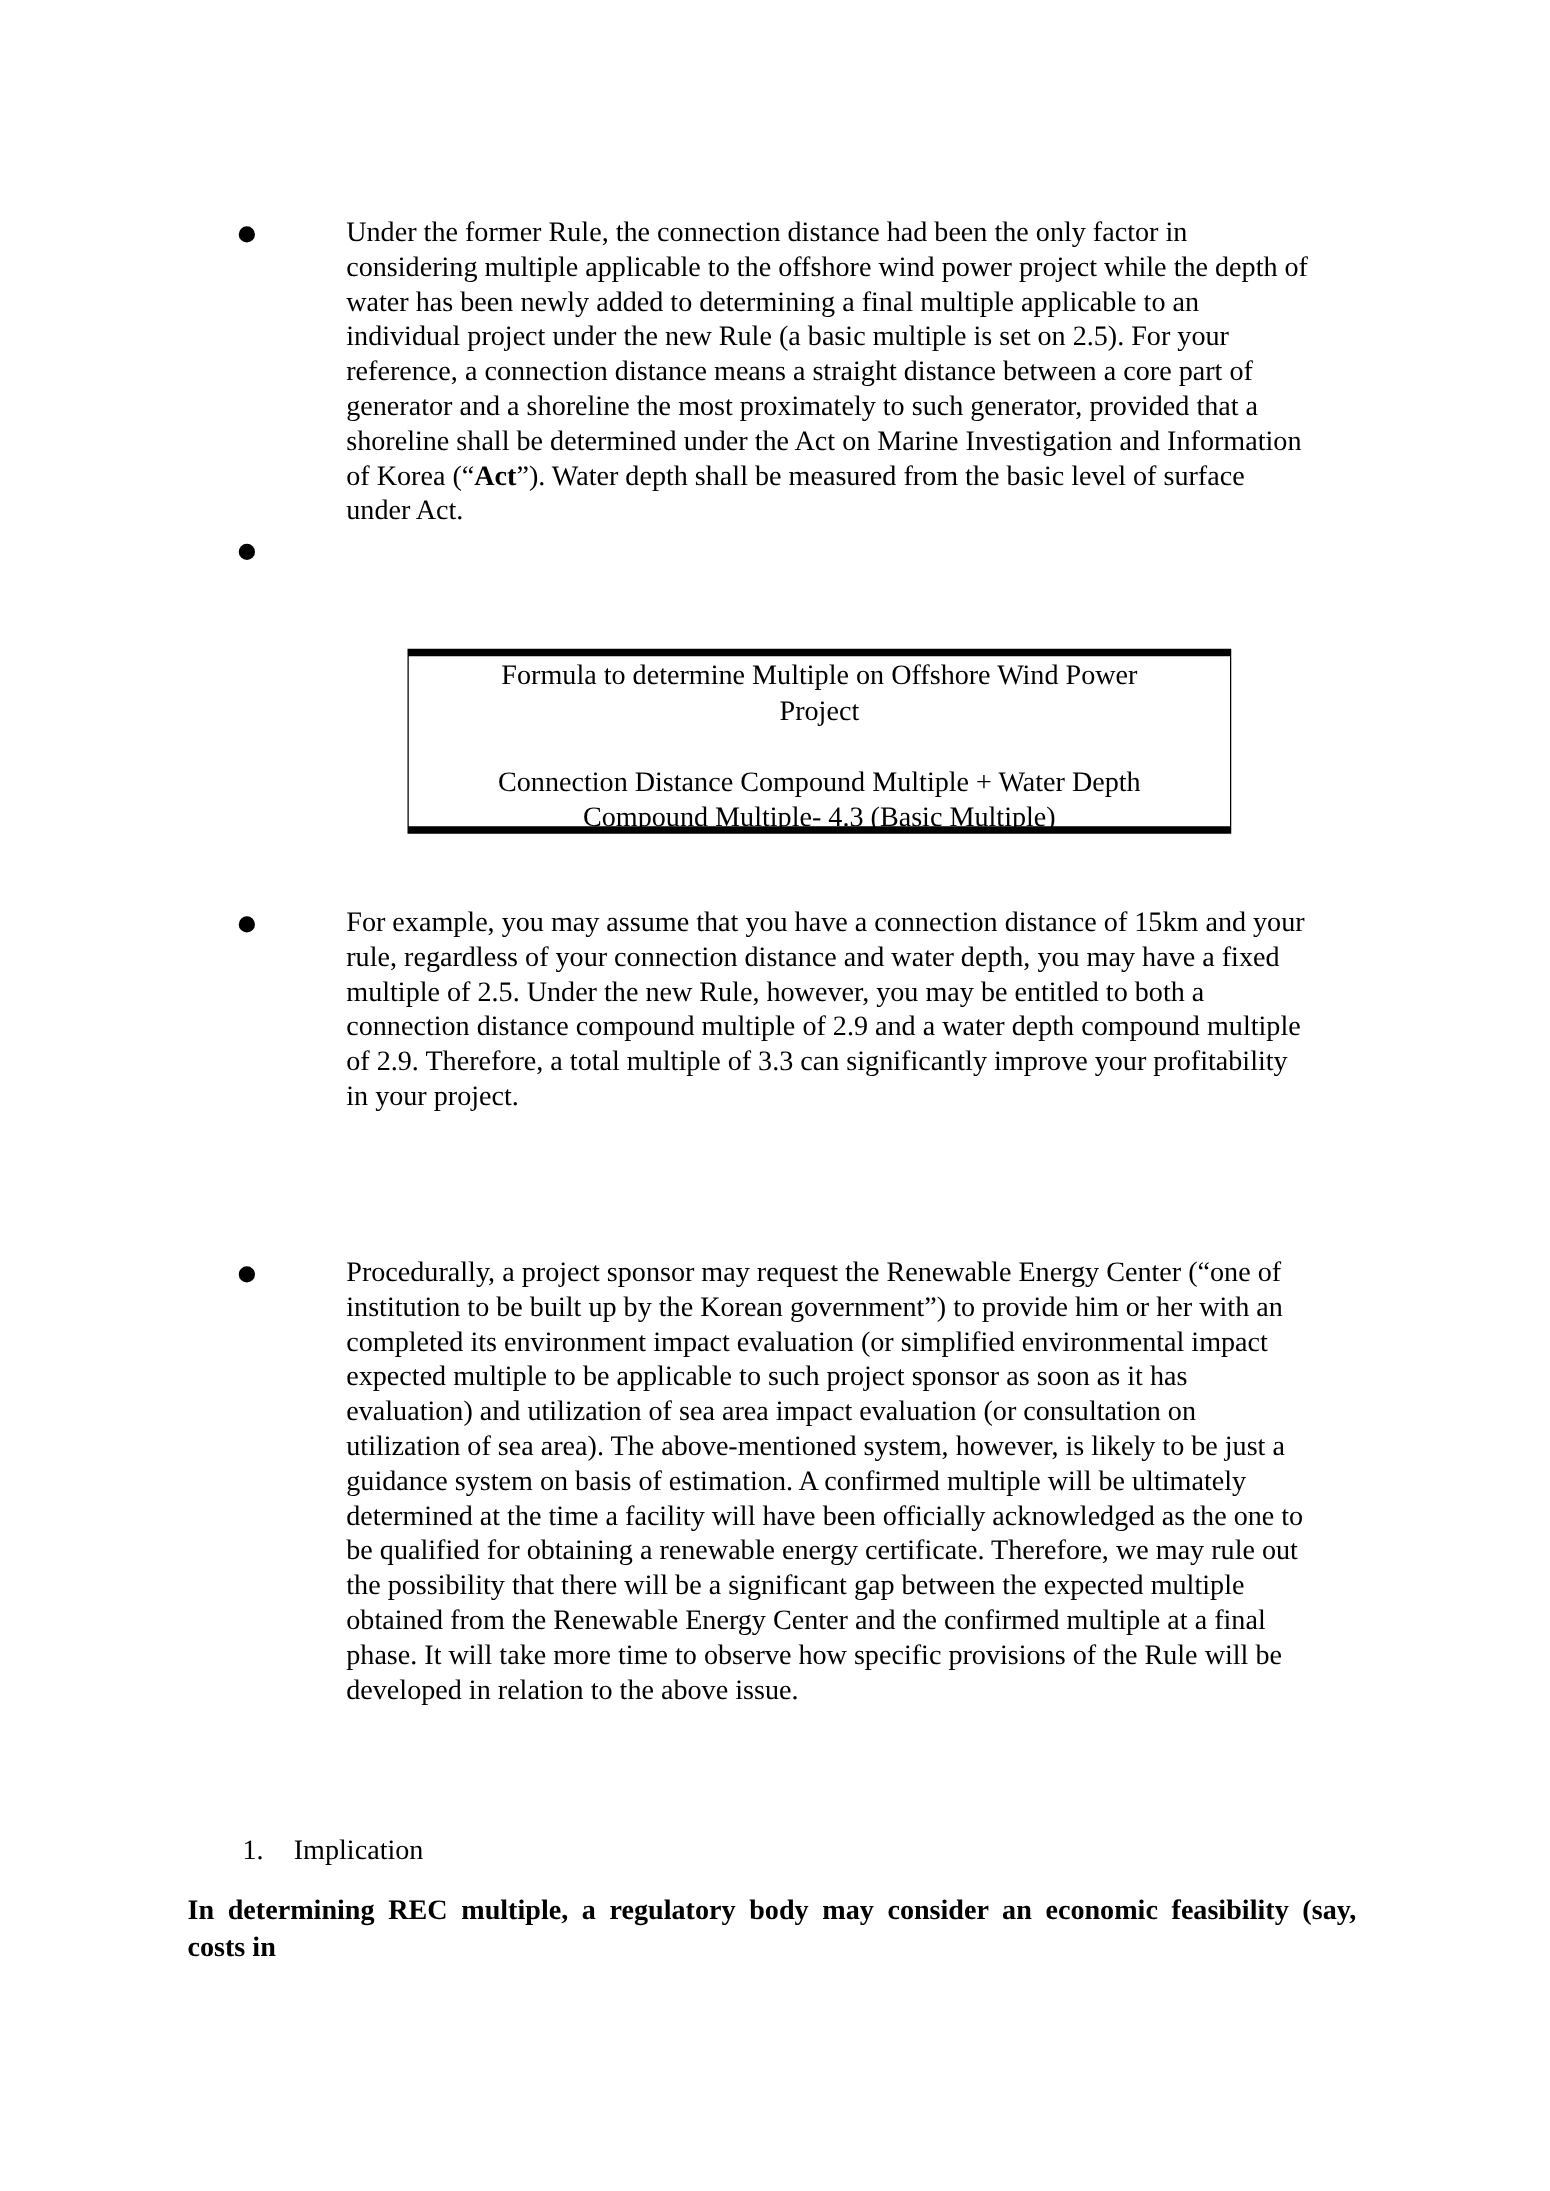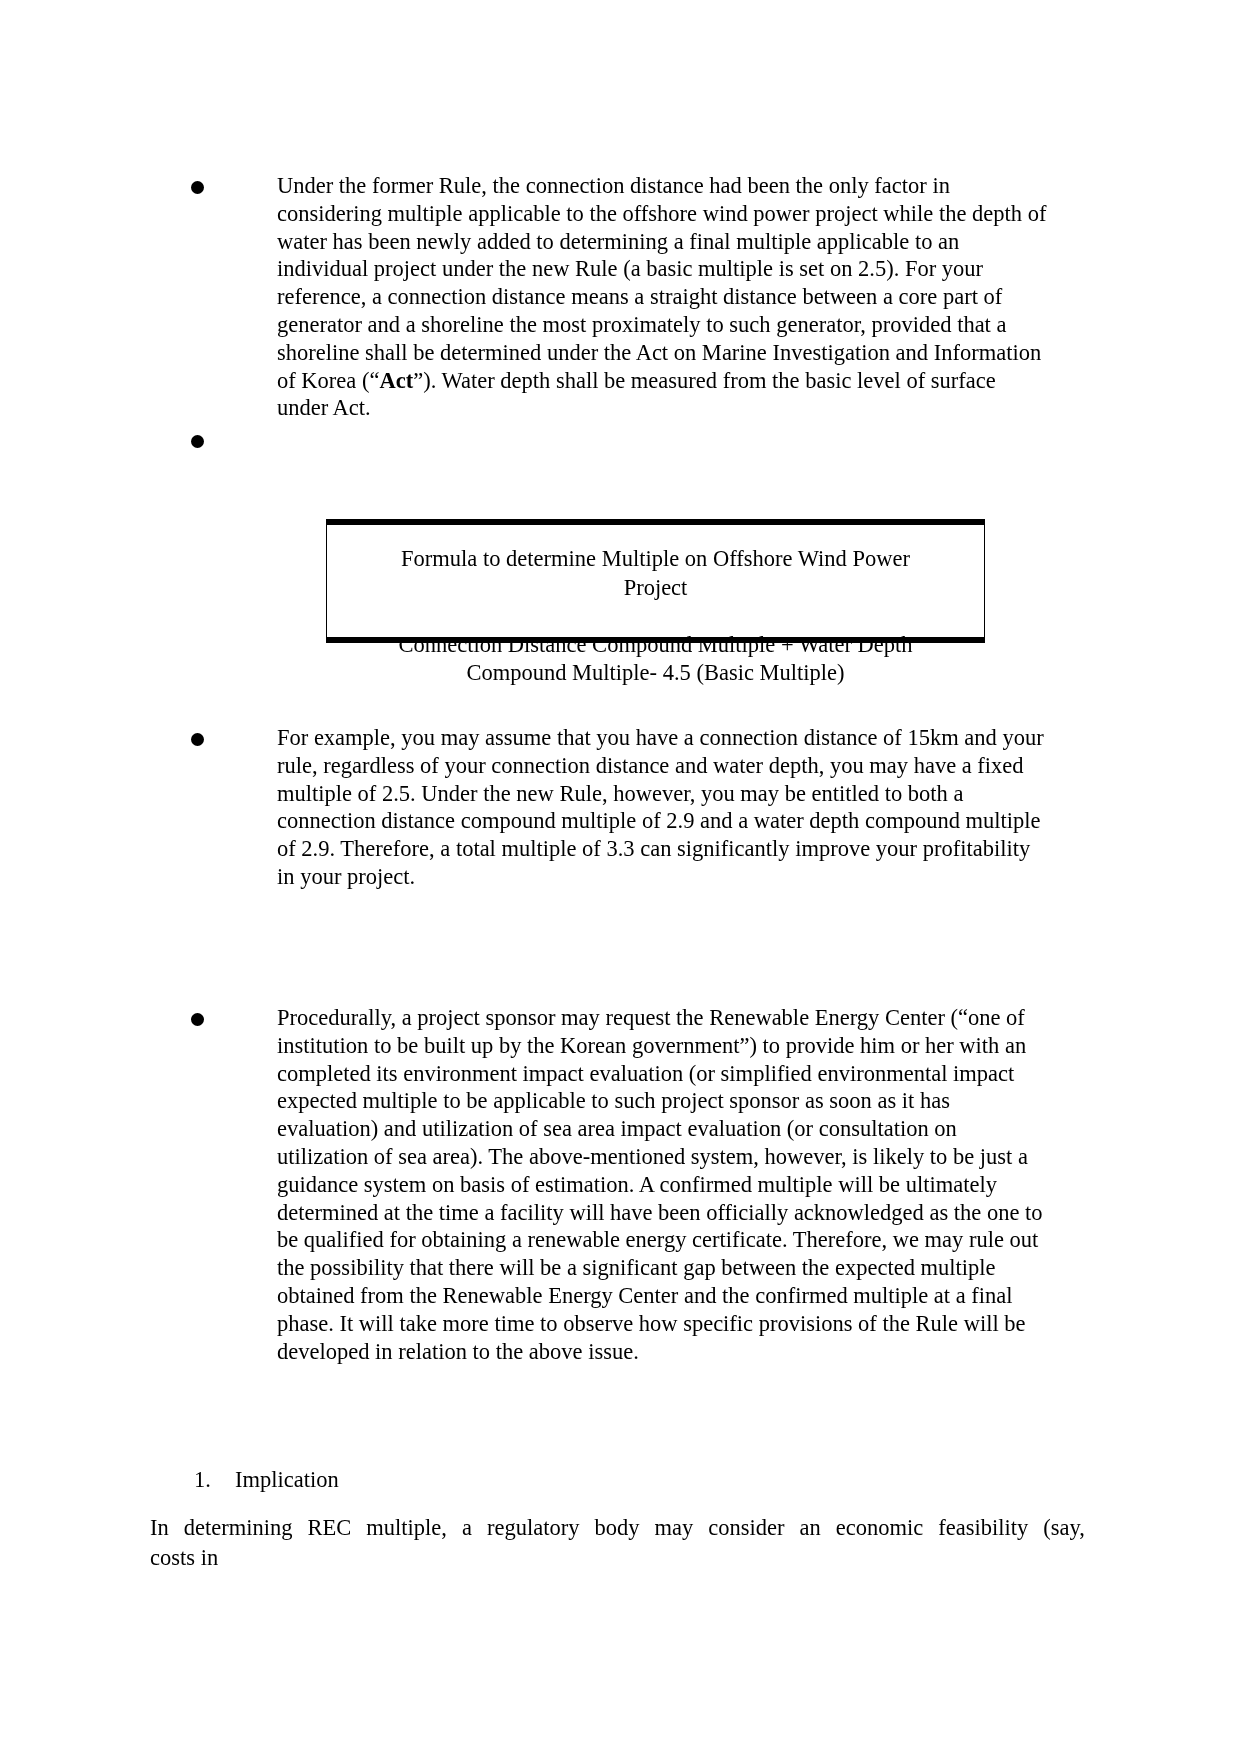--- a/index.html
+++ b/index.html
@@ -48,28 +48,28 @@
     .bullet-text span.line {
       display: block;
       height: 27.8px;
       margin-left: 42px;
     }
     .formula-box {
       position: absolute;
       left: 326px;
       top: 519px;
       width: 659px;
-      height: 124px;
+      height: 148px;
       border-top: 6px solid #000;
       border-bottom: 6px solid #000;
       border-left: 1.5px solid #000;
       border-right: 1.5px solid #000;
       box-sizing: border-box;
       text-align: center;
-      padding-top: 20px;
+      padding-top: 1px;
     }
     .formula-box .fline {
       display: block;
       height: 28.5px;
       line-height: 28.5px;
       white-space: nowrap;
     }
     .formula-box .gap {
       display: block;
       height: 28.5px;
@@ -89,20 +89,21 @@
       left: 150px;
       top: 1514px;
       width: 935px;
       text-align: justify;
       text-align-last: left;
     }
     .body-para .line {
       display: block;
       height: 30px;
       white-space: nowrap;
+      font-weight: bold;
     }
     .body-para .line.justified {
       text-align: justify;
       text-align-last: justify;
       white-space: normal;
     }
   </style>
 </head>
 <body>
 
@@ -125,21 +126,21 @@
 
   <div class="bullet-item" style="top:426px;">
     <div class="bullet-dot"></div>
   </div>
 
   <div class="formula-box">
     <span class="fline">Formula to determine Multiple on Offshore Wind Power</span>
     <span class="fline">Project</span>
     <span class="gap"></span>
     <span class="fline">Connection Distance Compound Multiple + Water Depth</span>
-    <span class="fline">Compound Multiple- 4.5 (Basic Multiple)</span>
+    <span class="fline">Compound Multiple- 4.3 (Basic Multiple)</span>
   </div>
 
   <div class="bullet-item" style="top:724px;">
     <div class="bullet-dot"></div>
     <div class="bullet-text">
       <span class="line">For example, you may assume that you have a connection distance of 15km and your</span>
       <span class="line">rule, regardless of your connection distance and water depth, you may have a fixed</span>
       <span class="line">multiple of 2.5. Under the new Rule, however, you may be entitled to both a</span>
       <span class="line">connection distance compound multiple of 2.9 and a water depth compound multiple</span>
       <span class="line">of 2.9. Therefore, a total multiple of 3.3 can significantly improve your profitability</span>

